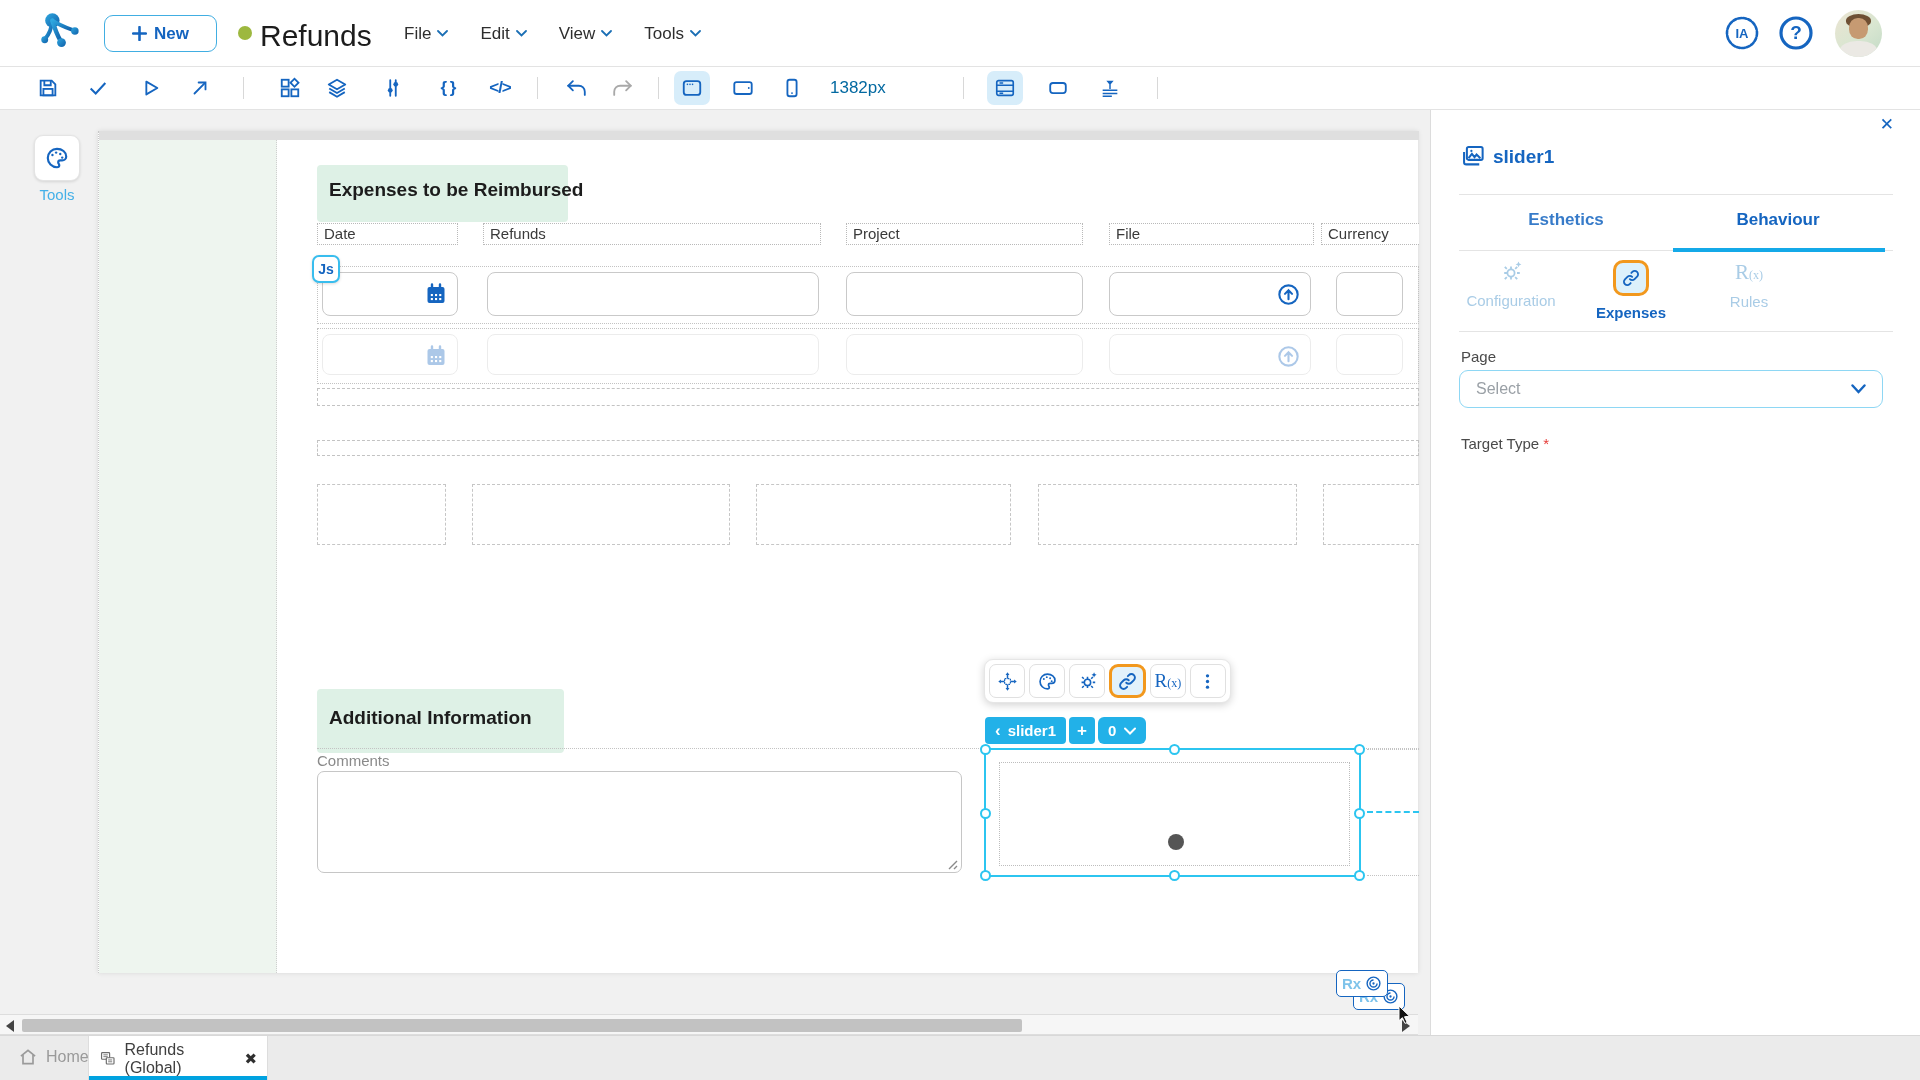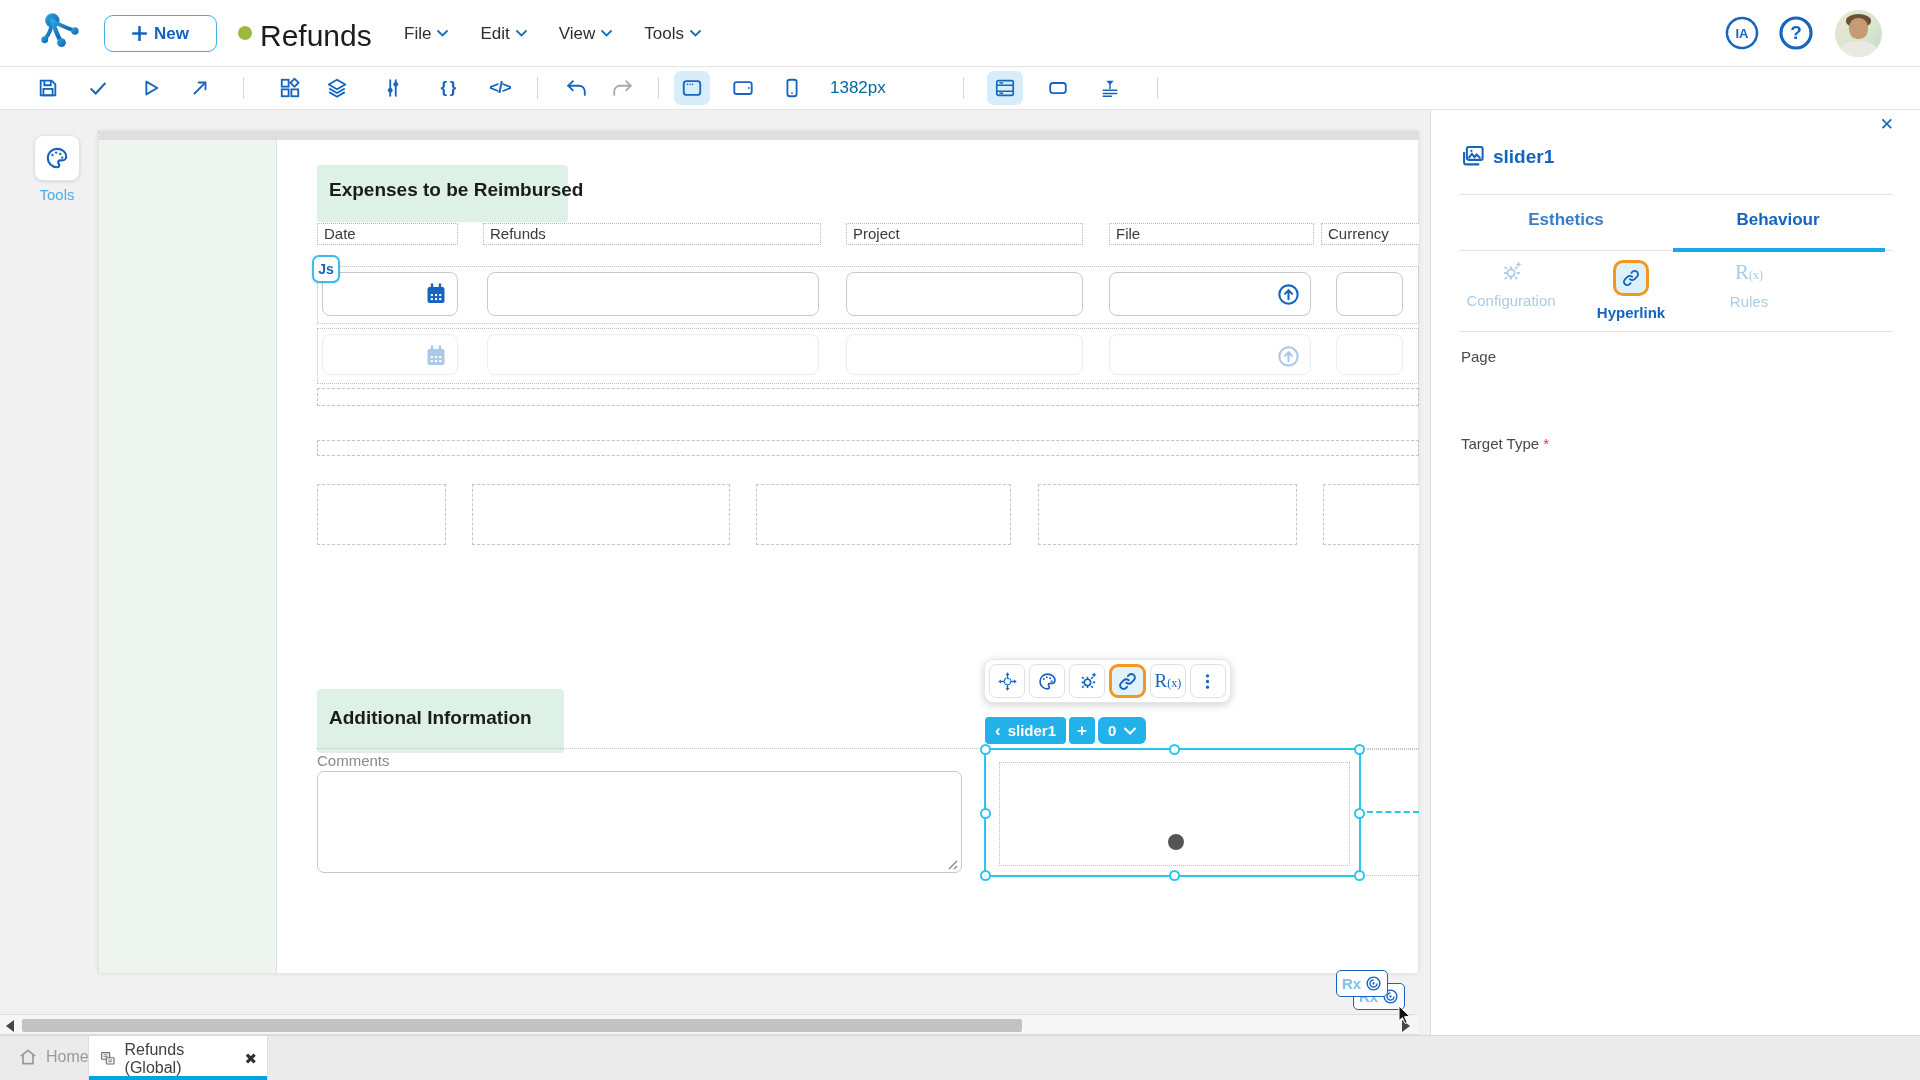--- a/index.html
+++ b/index.html
@@ -546,29 +546,37 @@
       </svg>
       <span class="lbl">Configuration</span>
     </div>
     <div class="subtab active" style="left:140px">
       <span class="orange-box">
         <svg width="20" height="20" viewBox="0 0 24 24" fill="none" stroke="currentColor" stroke-width="2.2" stroke-linecap="round">
           <path d="M10.6 13.4a4 4 0 005.7 0l3-3a4 4 0 00-5.7-5.7l-1.2 1.2"></path>
           <path d="M13.4 10.6a4 4 0 00-5.7 0l-3 3a4 4 0 005.7 5.7l1.2-1.2"></path>
         </svg>
       </span>
-      <span class="lbl">Hyperlink</span>
+      <span class="lbl">Expenses</span>
     </div>
     <div class="subtab muted" style="left:258px">
       <span class="rx-glyph" style="color:#a9cce6;font-size:21px"><span>R</span><span class="sub">(x)</span></span>
       <span class="lbl">Rules</span>
     </div>
     <div class="hline" style="left:28px;top:221px;width:434px"></div>
 
     <div class="field-label" style="top:238px">Page</div>
+    <div class="dropdown" style="top:260px">
+      <span class="val placeholder">Select</span>
+      <span class="chev">
+        <svg width="15" height="10" viewBox="0 0 15 10">
+            <path d="M1.5 1.5L7.5 8l6-6.5" stroke="currentColor" stroke-width="2.4" fill="none" stroke-linecap="round"></path>
+          </svg>
+      </span>
+    </div>
 
     <div class="field-label" style="top:325px">
       <span>Target Type</span>
       <span class="req">*</span>
     </div>
   </aside>
 
   <div class="bottombar">
     <div class="home-tab">
       <svg width="20" height="20" viewBox="0 0 24 24" fill="none" stroke="#9a9a9a" stroke-width="2">

